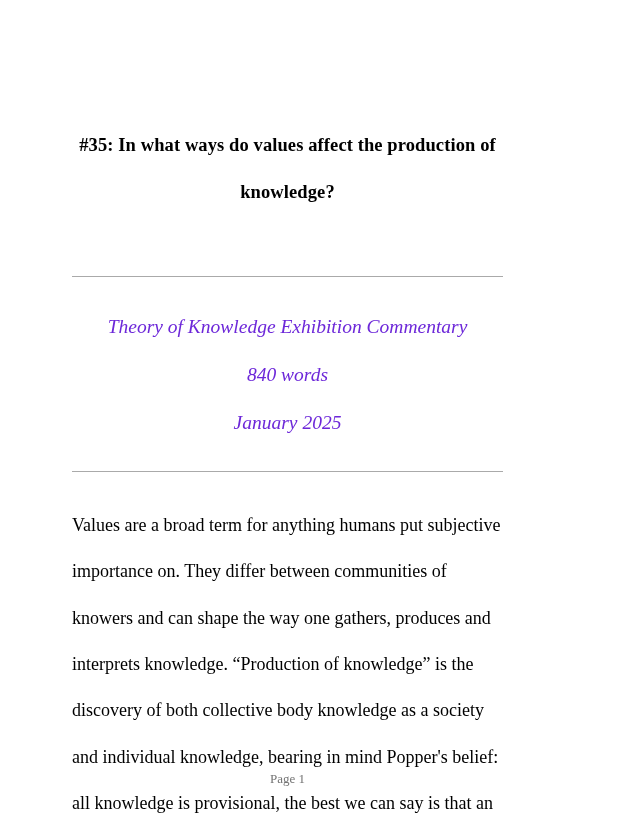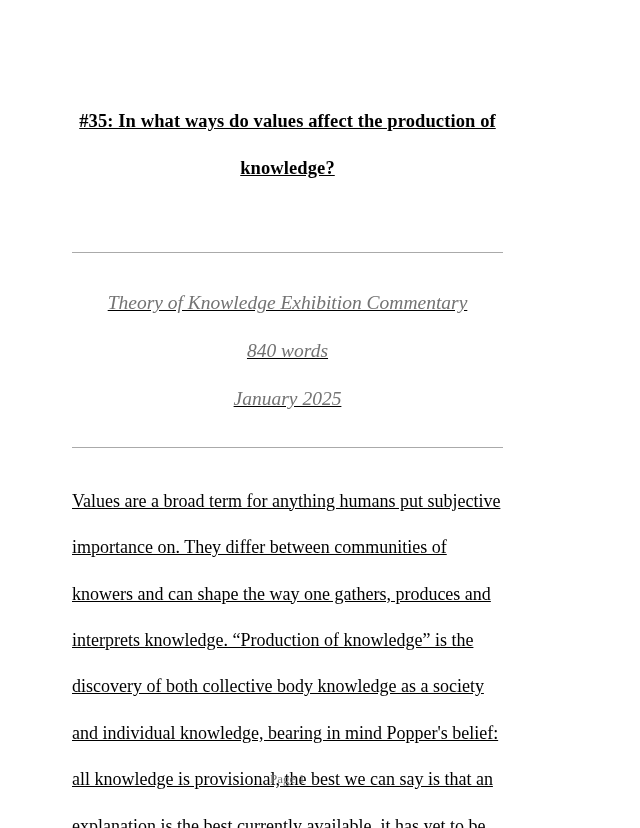--- a/index.html
+++ b/index.html
@@ -13,23 +13,22 @@
     font-family: "Liberation Serif", serif;
     color: #000000;
     overflow: hidden;
   }
 
   .page {
     position: relative;
     width: 575px;
     height: 828px;
     box-sizing: border-box;
-    padding: 72px 72px 0 72px;
+    padding: 96px 72px 0 72px;
     background: #ffffff;
-    text-decoration: underline;
   }
 
   .doc-title {
     font-size: 18.5px;
     font-weight: bold;
     text-align: center;
     line-height: 2.55;
     margin: 26px 0 0 0;
     letter-spacing: 0.1px;
   }
@@ -51,21 +50,21 @@
   .meta-block {
     margin-top: 26px;
     text-align: center;
   }
 
   .meta-line {
     font-family: "Liberation Serif", serif;
     font-style: italic;
     font-size: 19.5px;
     line-height: 2.45;
-    color: #737373;
+    color: #6d28d9;
   }
 
   .body-block {
     margin-top: 30px;
   }
 
   .body-par {
     font-size: 18px;
     line-height: 2.58;
     text-align: left;

